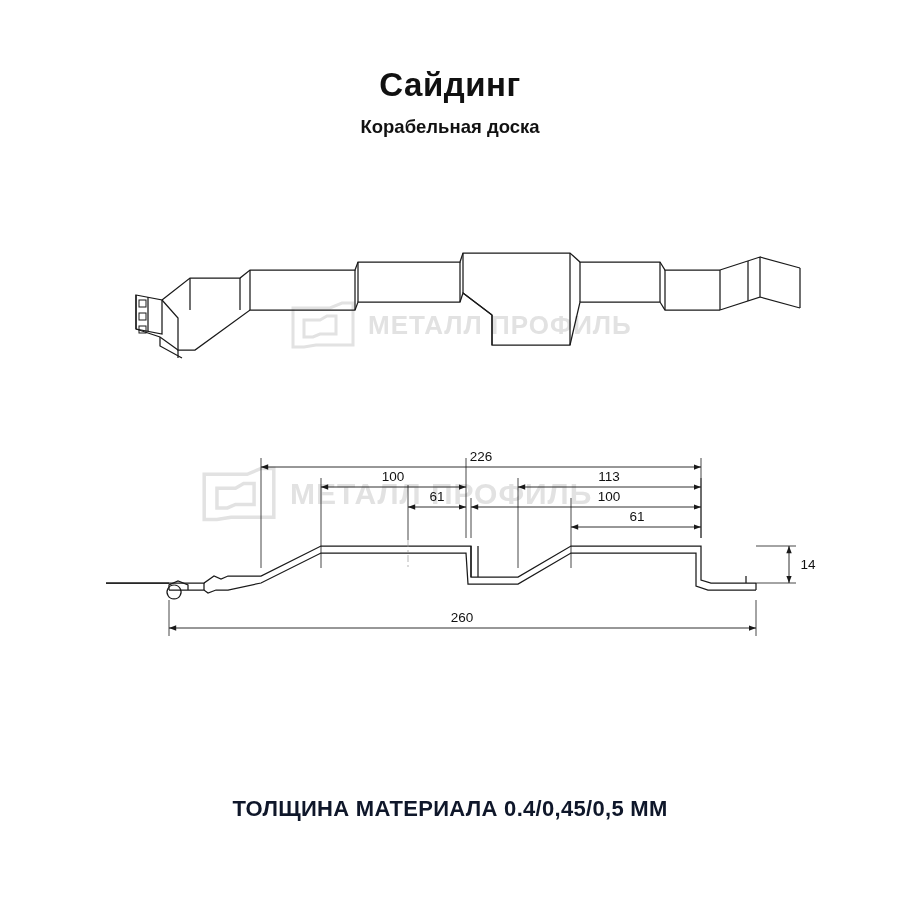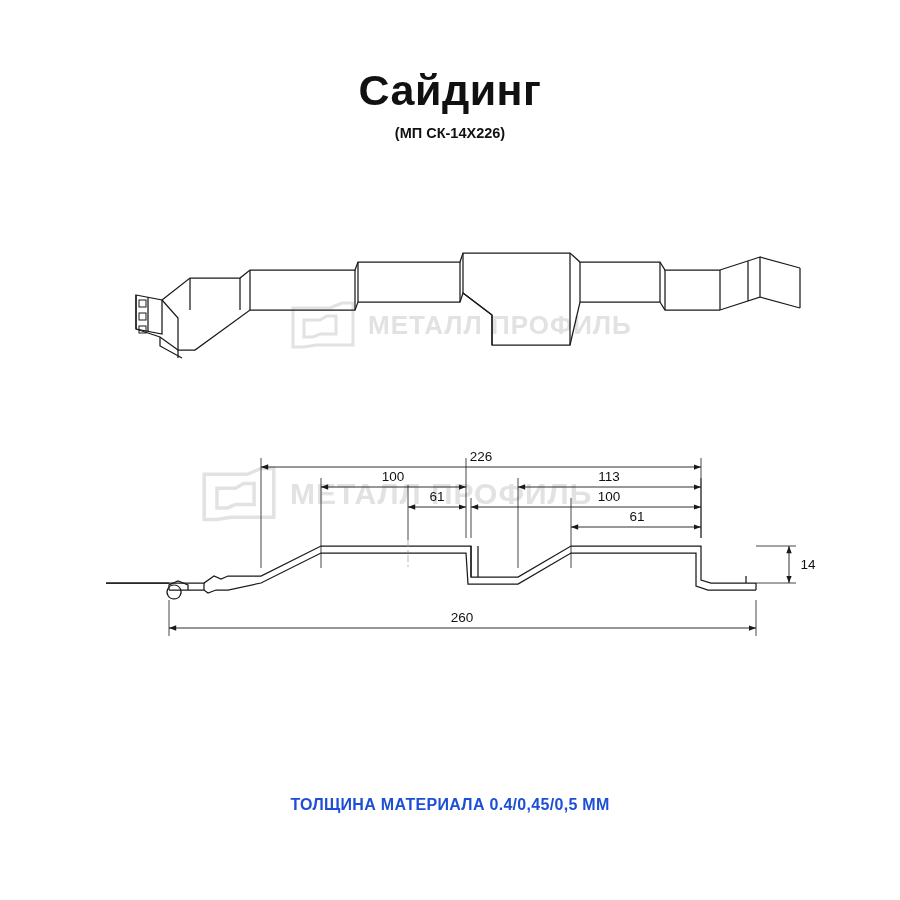--- a/index.html
+++ b/index.html
@@ -22,21 +22,21 @@
   }
 
   
   .header {
     position: absolute;
     left: 0; top: 68px;
     width: 900px;
     text-align: center;
   }
   .title-main {
-    font-size: 43px;
+    font-size: 33px;
     font-weight: bold;
     letter-spacing: 0.5px;
     line-height: 1.05;
     color: #111;
   }
   .title-sub {
     margin-top: 13px;
     font-size: 18.5px;
     font-weight: bold;
     color: #111;
@@ -47,23 +47,23 @@
     font-weight: bold;
     color: #111;
   }
 
   
   .footer {
     position: absolute;
     left: 0; top: 796px;
     width: 900px;
     text-align: center;
-    font-size: 16px;
-    font-weight: bold;
-    color: #1d4ed8;
+    font-size: 22px;
+    font-weight: bold;
+    color: #0f172a;
     letter-spacing: 0.3px;
   }
 
   
   .drawing {
     position: absolute;
   }
   #iso-drawing { left: 100px; top: 240px; width: 700px; height: 170px; }
   #sec-drawing { left: 56px;  top: 440px; width: 800px; height: 240px; }
 
@@ -100,21 +100,21 @@
   #wm2 { left: 200px; top: 465px; }
   #wm2 .wm-text { font-size: 30px; }
 </style>
 </head>
 <body>
 
 <div class="sheet">
 
   <div class="header">
     <div class="title-main">Сайдинг</div>
-    <div class="title-code">(МП СК-14Х226)</div>
+    <div class="title-sub">Корабельная доска</div>
   </div>
 
   <div class="wm" id="wm1">
     <div class="wm-row">
       <svg width="66" height="50" viewBox="0 0 66 50" aria-hidden="true">
         <path d="M3 8 H40 L52 3 H63 V45 H26 L14 47 H3 Z" fill="none" stroke="#e2e2e2" stroke-width="3"></path>
         <path d="M14 20 H30 L37 16 H46 V34 H30 L23 37 H14 Z" fill="none" stroke="#e2e2e2" stroke-width="3"></path>
       </svg>
       <div class="wm-text">МЕТАЛЛ ПРОФИЛЬ</div>
     </div>

